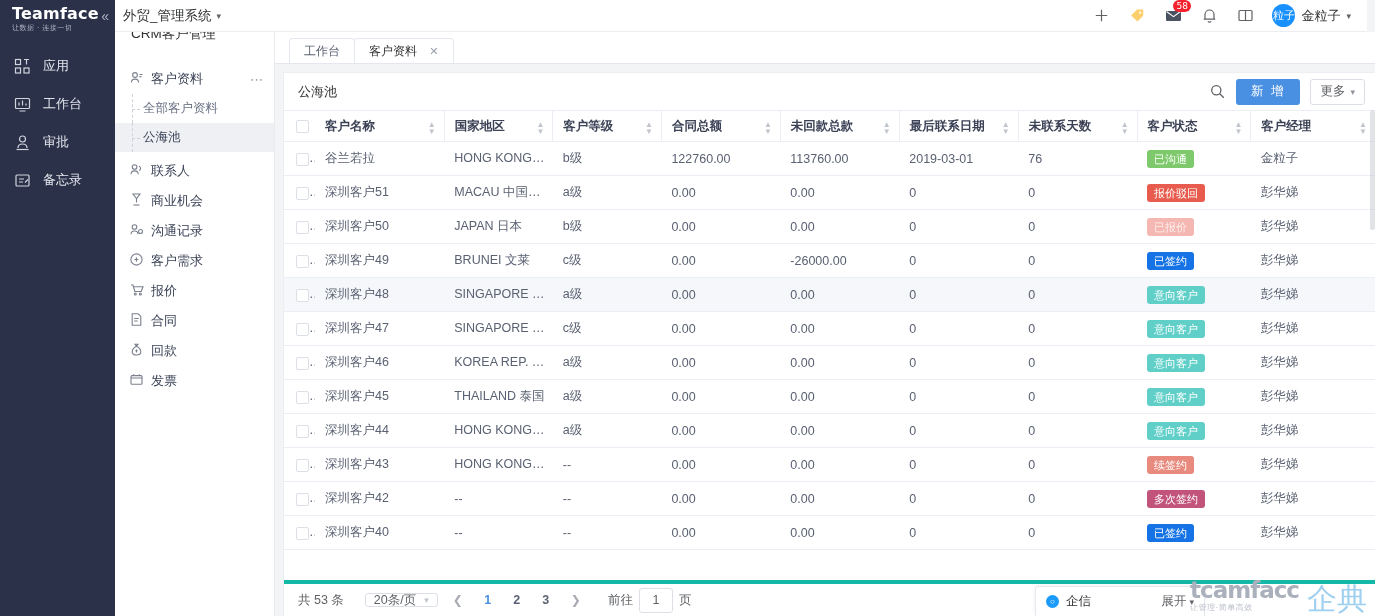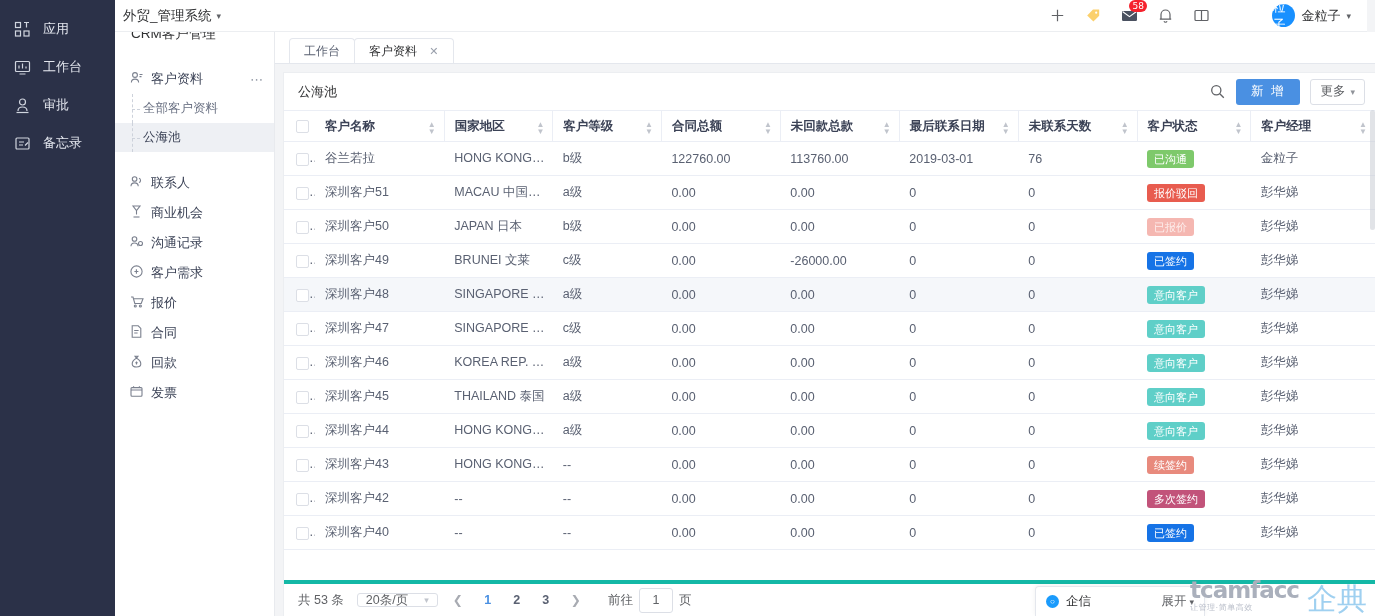--- a/index.html
+++ b/index.html
@@ -104,22 +104,22 @@
   .tb-ico { position: relative; cursor: pointer; width: 19px; height: 19px; color: #5a6172; }
   .tb-ico svg { display: block; }
   .badge {
     position: absolute; top: -6px; left: 9px; background: #f5222d; color: #fff;
     border-radius: 8px; font-size: 9px; line-height: 12px; height: 12px;
     min-width: 17px; text-align: center; padding: 0 3px;
     font-family: "DejaVu Sans", sans-serif;
   }
   .avatar {
     width: 23px; height: 23px; border-radius: 50%; background: #1890ff;
-    color: #fff; font-size: 13px; display: flex; align-items: center;
-    justify-content: center; cursor: pointer; margin-left: 44px;
+    color: #fff; font-size: 11px; display: flex; align-items: center;
+    justify-content: center; cursor: pointer;
   }
   .user-name { font-size: 13px; color: #303133; cursor: pointer; }
   .user-wrap { display: flex; align-items: center; gap: 6px; }
 
   
   .tabstrip {
     height: 32px; background: #fff; display: flex; align-items: flex-end;
     padding-left: 14px; border-bottom: 1px solid #e4e7ed; margin-top: 32px;
     flex: 0 0 32px;
   }
@@ -190,22 +190,22 @@
   }
 
   
   .pager {
     flex: 0 0 36px; height: 36px; display: flex; align-items: center;
     gap: 9px; padding-left: 14px; border-top: 4px solid #14b8a6;
     font-size: 12.5px; color: #606266; background: #fff;
   }
   .pg-select {
     border: 1px solid #dcdfe6; border-radius: 3px; height: 14px;
-    display: flex; align-items: center; padding: 0 8px; gap: 16px;
-    font-size: 12.5px; color: #606266; cursor: pointer; margin-left: 4px;
+    display: flex; align-items: center; padding: 0 8px; gap: 8px;
+    font-size: 12.5px; color: #606266; cursor: pointer; margin-left: 12px;
   }
   .pg-select .caret { color: #c0c4cc; font-size: 9px; }
   .pg-arrow { color: #a8abb2; cursor: pointer; padding: 0 6px; font-size: 12px; }
   .pg-num {
     min-width: 20px; text-align: center; cursor: pointer; font-weight: bold;
     color: #5a6172; font-size: 12.5px;
   }
   .pg-num.current { color: #4a90e2; }
   .pg-jump { display: flex; align-items: center; gap: 6px; margin-left: 12px; }
   .pg-input {
@@ -247,20 +247,27 @@
     position: absolute; right: 0; top: 0; width: 5px; height: 120px;
     background: #c8ccd4; border-radius: 3px; opacity: .55;
   }
 </style>
 </head>
 <body>
 
 <div id="app">
 
   <div class="rail">
+    <div class="brand">
+      <div class="brand-text">
+        <div class="brand-name">Teamface</div>
+        <div class="brand-tag">让数据 · 连接一切</div>
+      </div>
+      <div class="collapse-btn">«</div>
+    </div>
     <div class="rail-list">
 
       <div class="rail-item">
         <span class="rail-ico">
           <svg viewBox="0 0 17 17" fill="none" stroke="#dfe3ec" stroke-width="1.2">
             <rect x="1.5" y="1.5" width="5" height="5"></rect>
               <rect x="1.5" y="10" width="5" height="5"></rect>
             <rect x="10" y="10" width="5" height="5"></rect>
               <path d="M10 1.5h5M12.5 1.5v5"></path>
           </svg>
@@ -323,21 +330,21 @@
         <span class="tick"></span>
         <span>全部客户资料</span>
       </div>
       <div class="subnav-sub active">
         <span class="tree"></span>
         <span class="tick"></span>
         <span>公海池</span>
       </div>
     </div>
 
-    <div style="margin-top:16px">
+    <div style="margin-top:4px">
       <div class="subnav-item">
         <span class="s-ico">
           <svg viewBox="0 0 15 15" fill="none" stroke="#5a6172" stroke-width="1.1">
             <circle cx="5.6" cy="5" r="2.3"></circle>
               <path d="M2 12.2c0-2 1.6-3.3 3.6-3.3s3.6 1.3 3.6 3.3"></path>
             <path d="M10 4.3a2.2 2.2 0 010 4.2"></path>
           </svg>
         </span>
         <span>联系人</span>
       </div>

